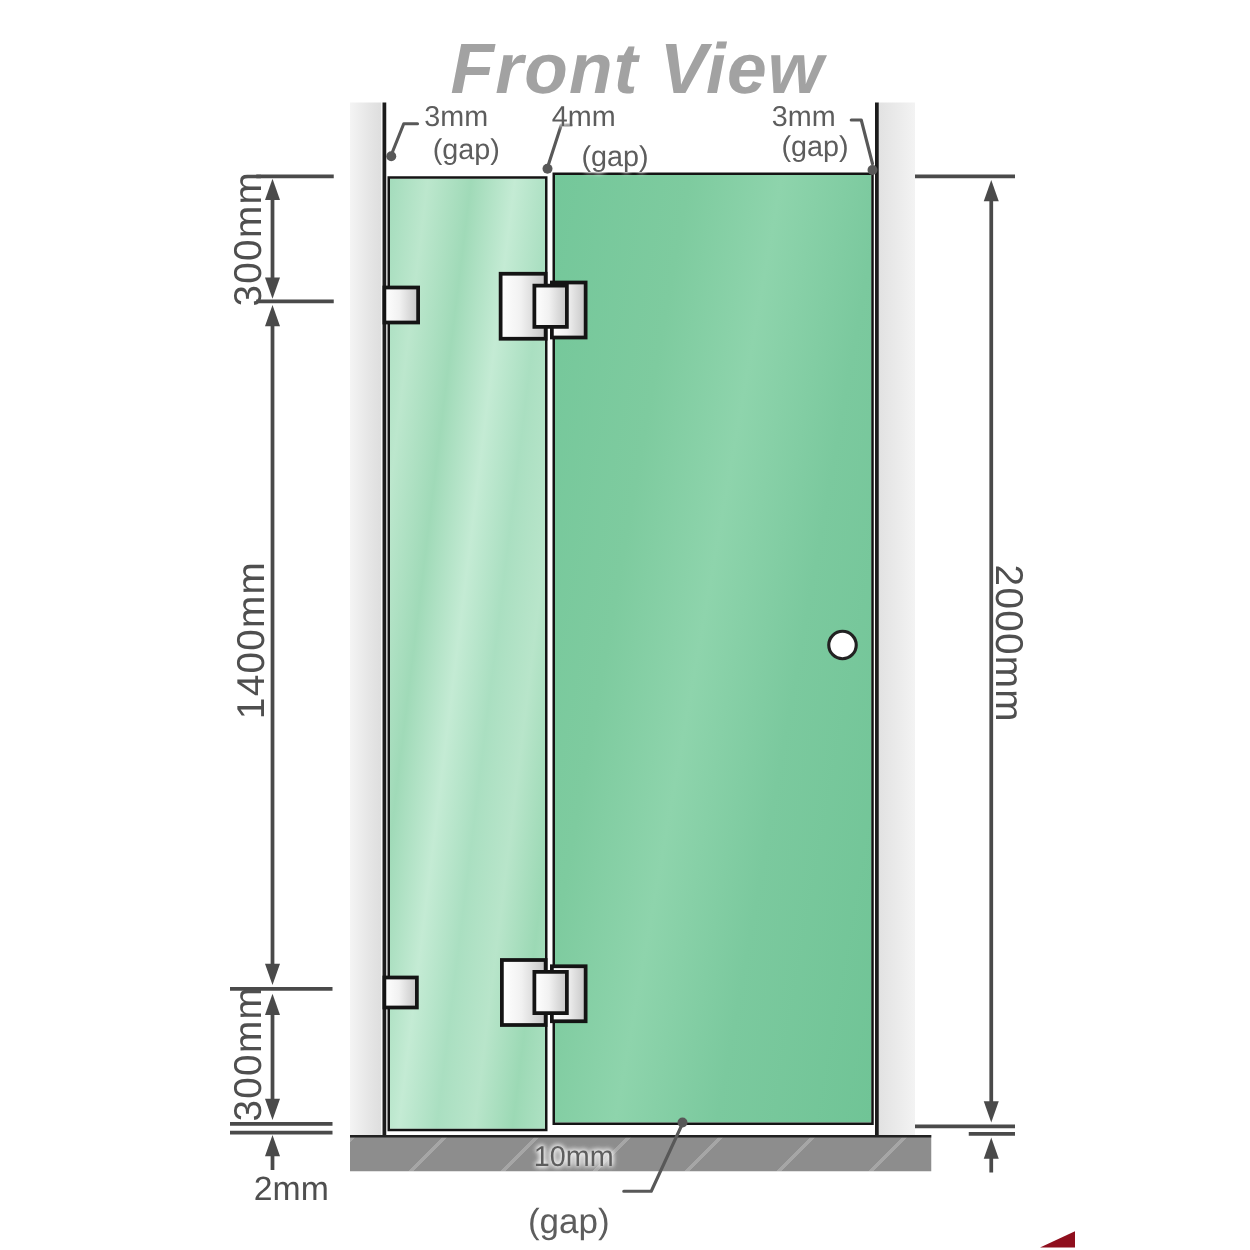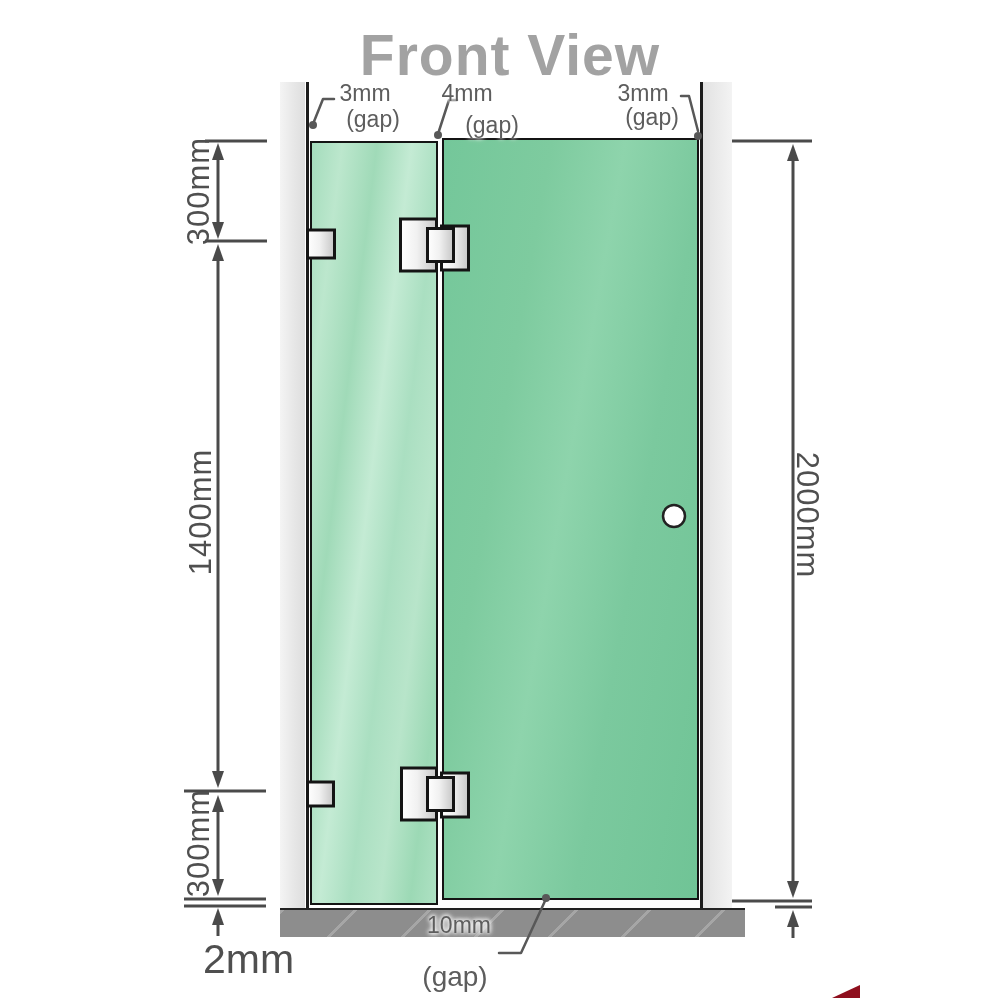--- a/index.html
+++ b/index.html
@@ -4,21 +4,21 @@
 <style>
   html,body{margin:0;padding:0;background:#ffffff;}
   .stage{
     position:relative;width:1000px;height:1000px;background:#ffffff;overflow:hidden;
     font-family:"Liberation Sans", sans-serif;
   }
   .abs{position:absolute;}
   
   .title{
     left:320px;top:22px;width:380px;text-align:center;
-    font-size:57px;font-weight:bold;color:#a2a2a2;
+    font-size:57px;font-weight:bold;font-style:italic;color:#a2a2a2;
     letter-spacing:1px;white-space:nowrap;
   }
   
   .wall{top:82px;height:826px;background:linear-gradient(90deg,#f4f4f4 0%,#e7e7e7 55%,#dedede 100%);}
   .wall-left{left:280px;width:25px;}
   .wall-right{left:702.5px;width:29px;background:linear-gradient(90deg,#e2e2e2 0%,#ececec 60%,#f3f3f3 100%);}
   .wall-edge{top:82px;width:3px;height:826px;background:#1c1c1c;}
   .wall-edge-left{left:305.5px;}
   .wall-edge-right{left:699.5px;}
   .floor{
@@ -35,21 +35,21 @@
   .panel-door{
     left:442px;top:137.5px;width:256.5px;height:762px;
     background:linear-gradient(100deg,#74c79a 0%,#7ecb9f 28%,#8ed4ac 47%,#7bc99e 68%,#70c496 100%);
   }
   
   .dim-v{
     transform:translate(-50%,-50%) rotate(-90deg);
     font-size:31px;color:#4f4f4f;white-space:nowrap;letter-spacing:1px;
   }
   .dim-v.cw{transform:translate(-50%,-50%) rotate(90deg);}
-  .dim-h{font-size:41px;color:#4f4f4f;white-space:nowrap;}
+  .dim-h{font-size:27px;color:#4f4f4f;white-space:nowrap;}
   .gap-label{
     color:#5d5d5d;white-space:nowrap;transform:translateX(-50%);
     text-shadow:0 0 4px #fff,0 0 4px #fff,0 0 6px #fff;
   }
   .gap-value{font-size:23px;}
   .gap-qual{font-size:23px;}
   .gap-qual-big{font-size:28px;}
   svg{display:block;}
 </style>
 </head>

